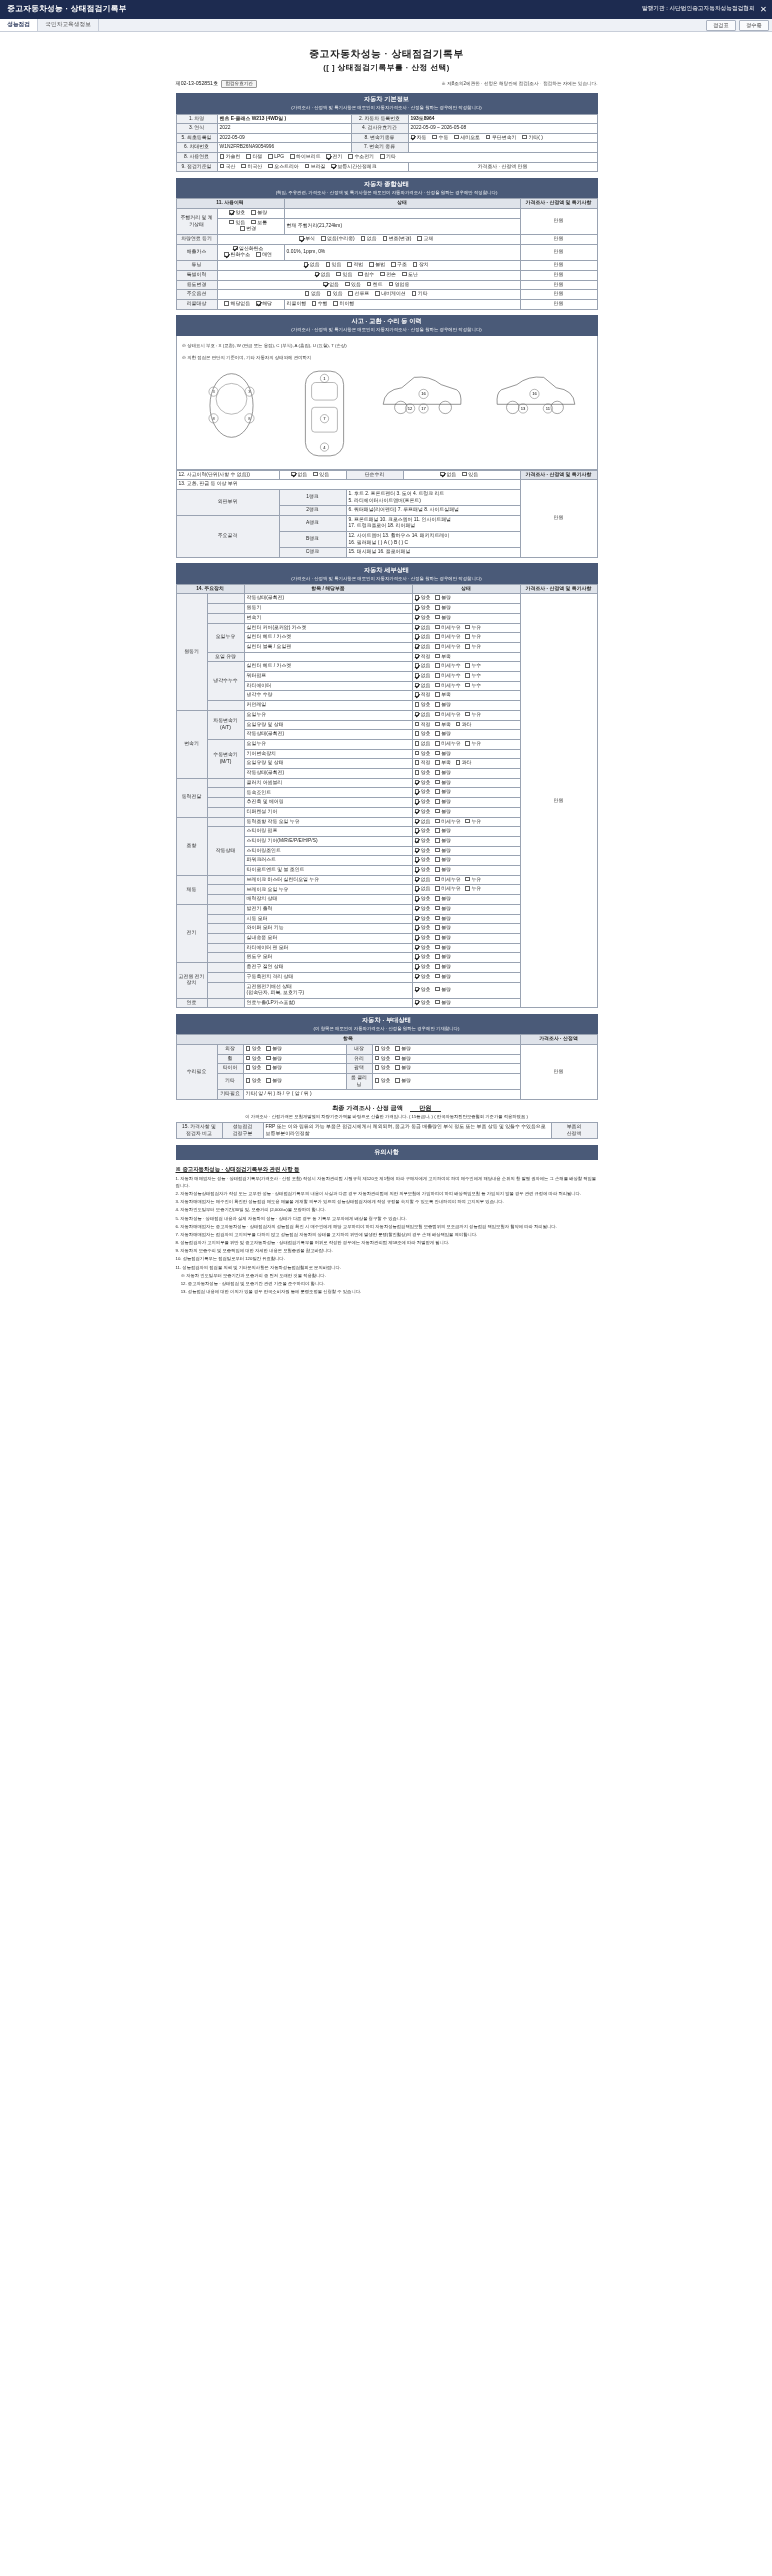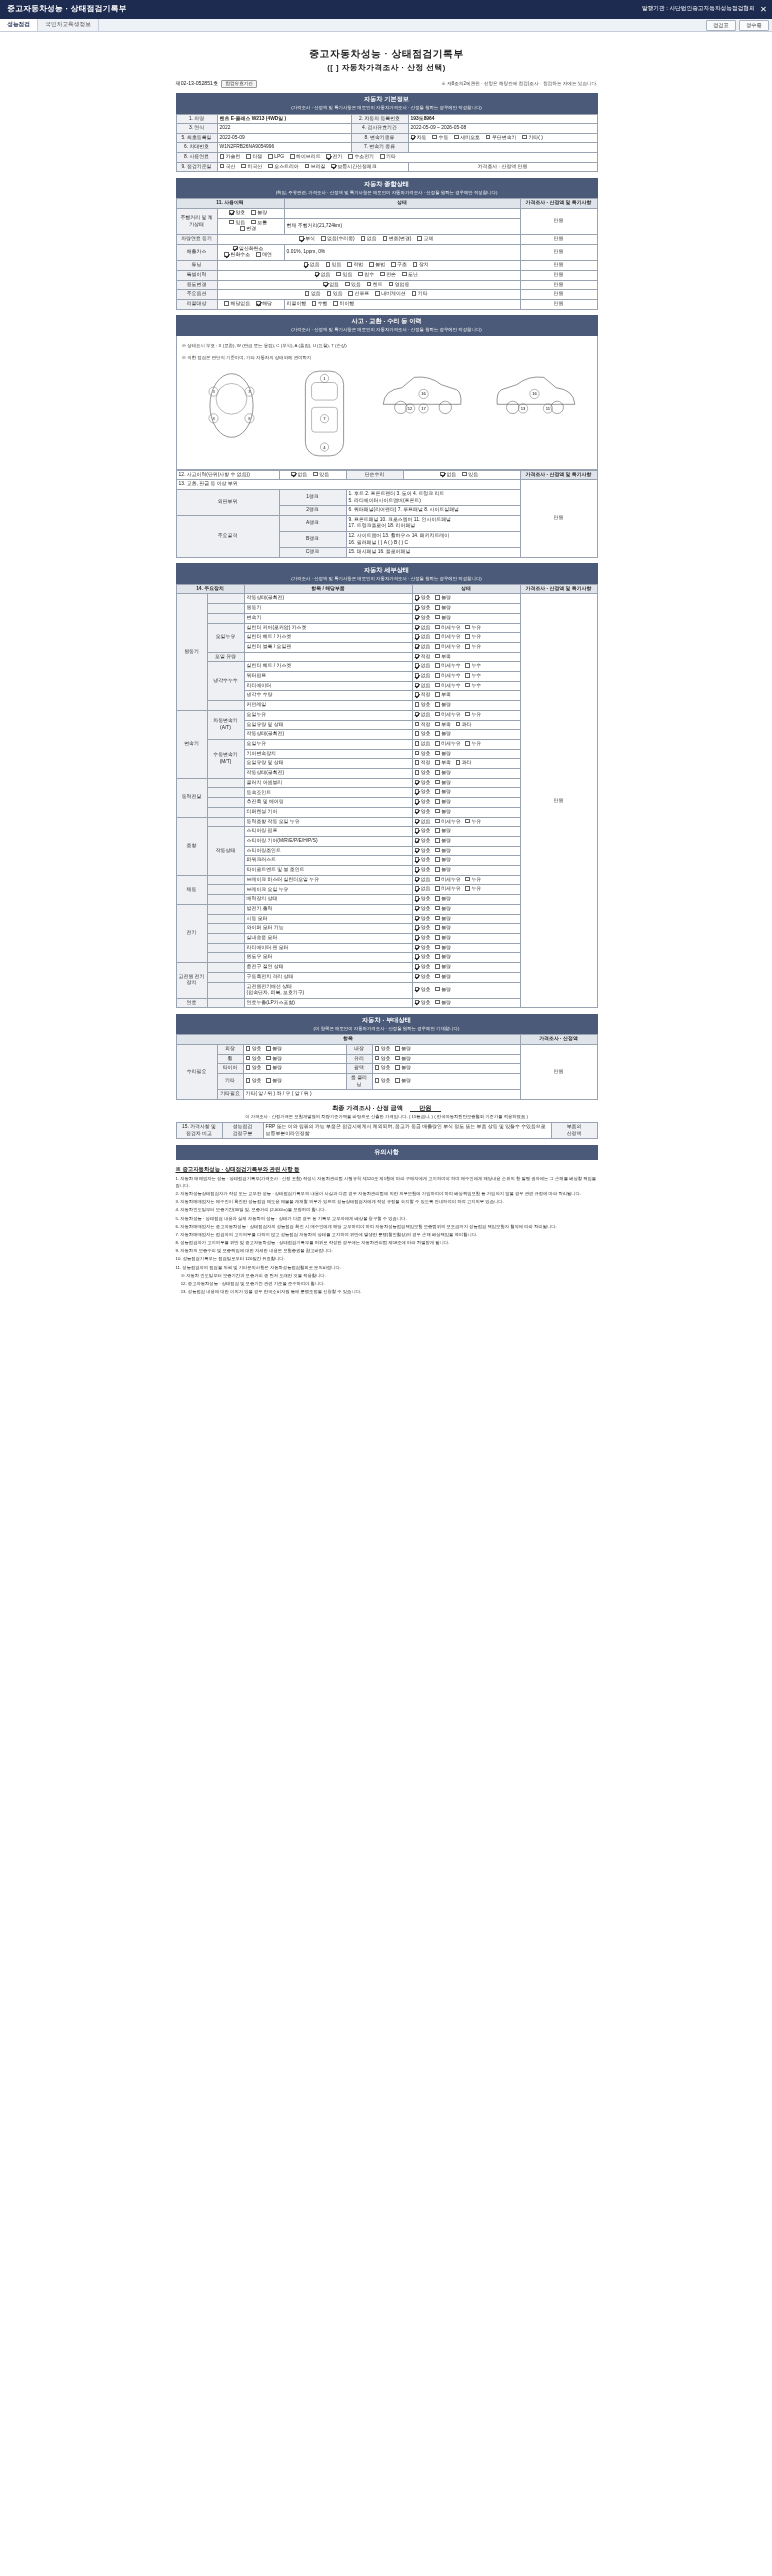--- a/index.html
+++ b/index.html
@@ -103,21 +103,21 @@
   <div class="s-right">
     <span class="s-btn">점검표</span>
     <span class="s-btn">정수증</span>
   </div>
 </div>
 
 <div class="page">
 <div class="doc">
 
   <h1 class="doc-title">중고자동차성능 · 상태점검기록부</h1>
-  <h2 class="doc-sub">([    ] 자동차가격조사 · 산정 선택)</h2>
+  <h2 class="doc-sub">([    ] 상태점검기록부를 · 산정 선택)</h2>
 
   <div class="meta-row">
     <span>제02-13-052851호</span>
     <span class="chip">점검유효기간</span>
     <span class="meta-note">※ 제8조의2에관한 · 선정은 해당란에 점검(조사ㆍ점검하는 자에는 있습니다.</span>
   </div>
 
   <div class="band">
     <span>자동차 기본정보</span>
     <span class="sm">(가격조사 · 산정액 및 특기사항은 매도인이 자동차가격조사 · 산정을 원하는 경우에만 작성합니다)</span>

